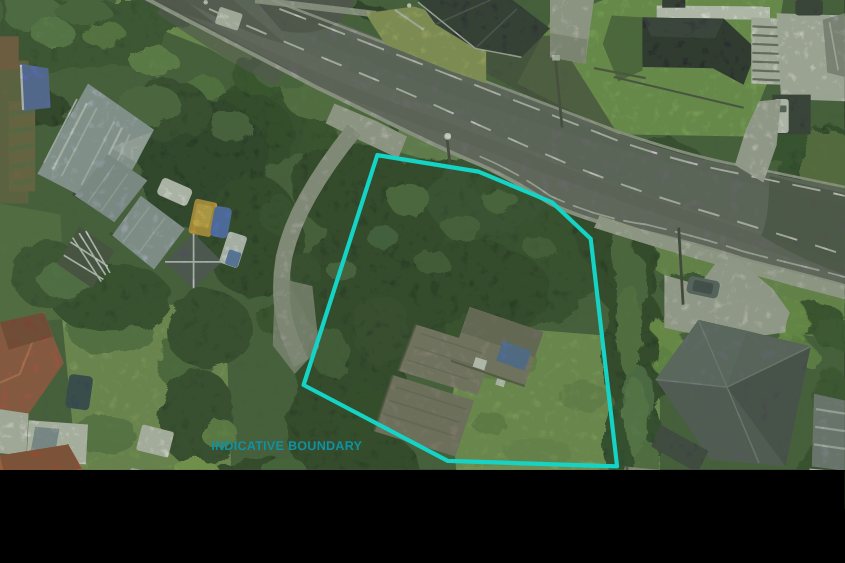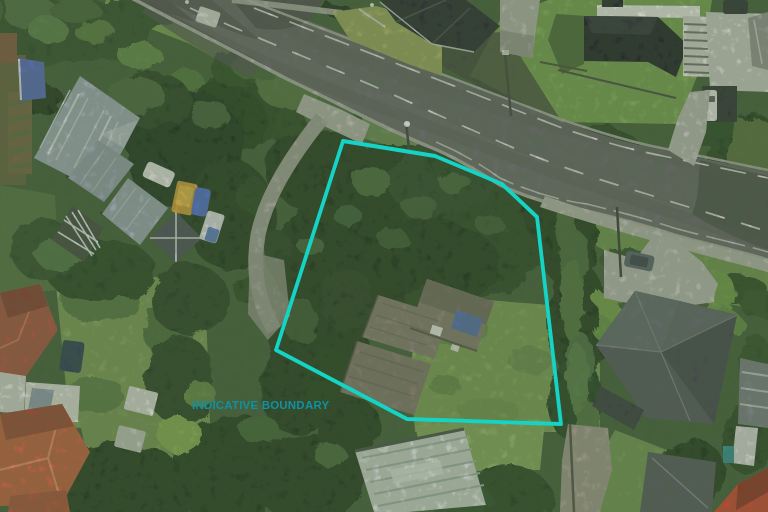--- a/index.html
+++ b/index.html
@@ -1,16 +1,16 @@
 <!DOCTYPE html>
 <html><head>
 <meta charset="utf-8">
 <style>
   html,body{margin:0;padding:0;background:#000;}
-  #stage{width:768px;height:512px;overflow:hidden;position:relative;font-family:"Liberation Sans",sans-serif;}
+  #stage{width:768px;height:427px;overflow:hidden;position:relative;font-family:"Liberation Sans",sans-serif;}
 </style>
 </head>
 <body>
 <div id="stage">
 <svg width="768" height="512" viewBox="0 0 768 512">
 <defs>
   <filter id="rough" x="-20%" y="-20%" width="140%" height="140%">
     <feTurbulence type="fractalNoise" baseFrequency="0.035" numOctaves="3" seed="7" result="t"></feTurbulence>
     <feDisplacementMap in="SourceGraphic" in2="t" scale="16"></feDisplacementMap>
   </filter>

